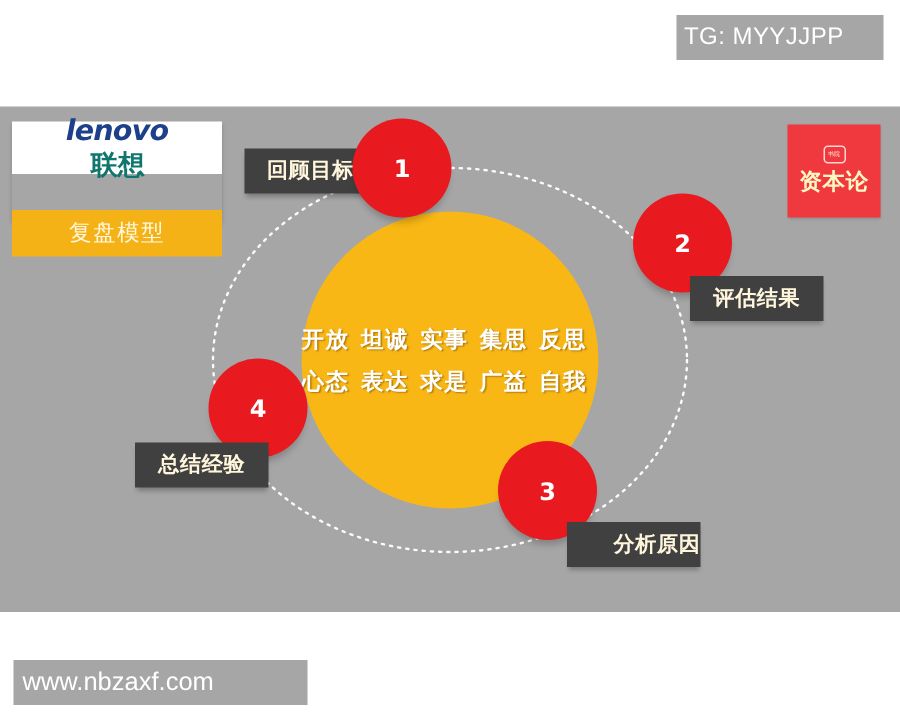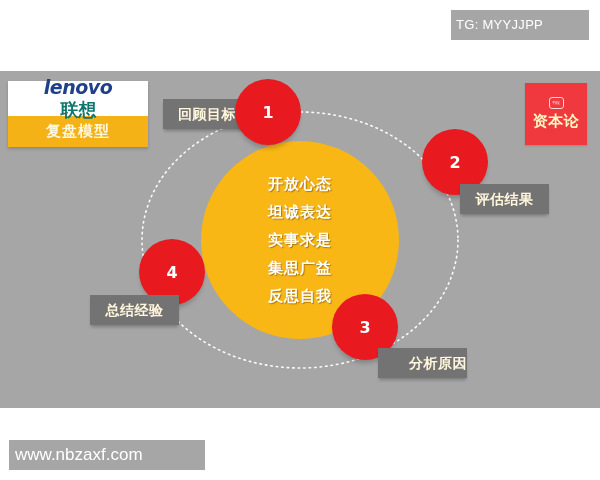--- a/index.html
+++ b/index.html
@@ -4,21 +4,21 @@
   <style>
     html, body { margin: 0; padding: 0; }
     body {
       width: 600px; height: 480px; position: relative; overflow: hidden;
       background: #ffffff;
       font-family: "DejaVu Sans", "Liberation Sans", sans-serif;
     }
     .wm-top {
       position: absolute; left: 451px; top: 10px; width: 138px; height: 30px;
       background: #a6a6a6; color: #ffffff; font-family: "Liberation Sans", sans-serif;
-      font-size: 13px; line-height: 30px; padding-left: 5px; box-sizing: border-box;
+      font-size: 16px; line-height: 30px; padding-left: 5px; box-sizing: border-box;
       letter-spacing: 0.3px;
     }
     .wm-bottom {
       position: absolute; left: 9px; top: 440px; width: 196px; height: 30px;
       background: #a6a6a6; color: #ffffff; font-family: "Liberation Sans", sans-serif;
       font-size: 17px; line-height: 30px; padding-left: 6px; box-sizing: border-box;
     }
     .slide {
       position: absolute; left: 0; top: 71px; width: 600px; height: 337px;
       background: #a6a6a6;
@@ -36,48 +36,48 @@
     .lenovo-word {
       font-family: "DejaVu Sans", sans-serif; font-weight: bold; font-style: italic;
       color: #1e3f8a; font-size: 19px; letter-spacing: -0.5px;
     }
     .lenovo-cn {
       font-family: "DejaVu Sans", sans-serif; font-weight: bold;
       color: #0f766e; font-size: 18px; margin-left: 1px;
     }
     .lenovo-sub {
       height: 31px; background: #f5b217; color: #fff7de; text-align: center;
-      font-weight: bold; font-size: 15px; line-height: 31px; letter-spacing: 1px;
+      font-weight: normal; font-size: 15px; line-height: 31px; letter-spacing: 1px; margin-top: 24px;
     }
     .badge {
       position: absolute; left: 525px; top: 12px; width: 62px; height: 62px;
       background: #f0393f; display: flex; flex-direction: column; align-items: center; justify-content: center;
       box-shadow: 0 1px 2px rgba(0,0,0,0.15);
     }
     .badge-hex {
       width: 13px; height: 10px; border: 1px solid #ffd6d6; border-radius: 3px;
       font-size: 4px; color: #ffe3e3; line-height: 10px; text-align: center; margin-bottom: 3px;
     }
     .badge-text { color: #fef9c3; font-size: 15px; font-weight: bold; letter-spacing: 0.5px; }
     .core {
       position: absolute; left: 201px; top: 70px; width: 198px; height: 198px; border-radius: 50%;
-      background: #f8b715; display: flex; flex-direction: column; align-items: center; justify-content: center;
+      background: #f8b715; display: flex; align-items: center; justify-content: center;
     }
     .core-line {
       color: #ffffff; font-weight: bold; font-size: 15px; line-height: 28px; letter-spacing: 1px;
       text-shadow: 1px 1px 1px rgba(120,70,0,0.55);
     }
     .node {
       position: absolute; width: 66px; height: 66px; border-radius: 50%;
       background: #e8191f; color: #ffffff; font-weight: bold; font-size: 16px;
       display: flex; align-items: center; justify-content: center;
       box-shadow: 0 5px 5px -2px rgba(0,0,0,0.22);
     }
     .node-label {
-      position: absolute; height: 30px; width: 89px; background: #737373;
+      position: absolute; height: 30px; width: 89px; background: #404040;
       color: #fff6dc; font-weight: bold; font-size: 14px; line-height: 30px; text-align: center;
       letter-spacing: 0.5px; box-shadow: 0 3px 3px -1px rgba(0,0,0,0.25);
     }
   </style>
 </head>
 <body>
 
 <div class="wm-top">TG: MYYJJPP</div>
 
 <div class="slide">

